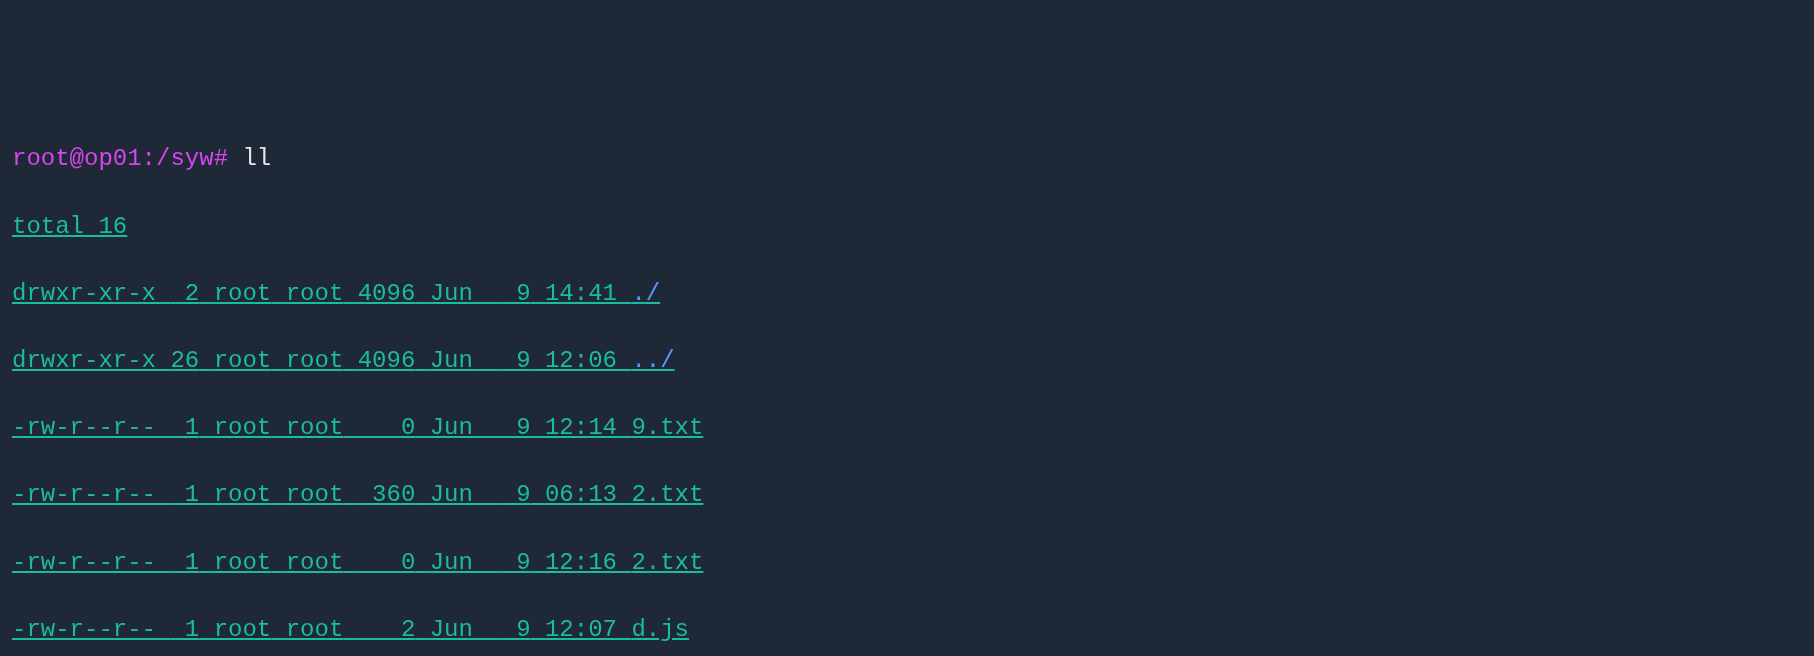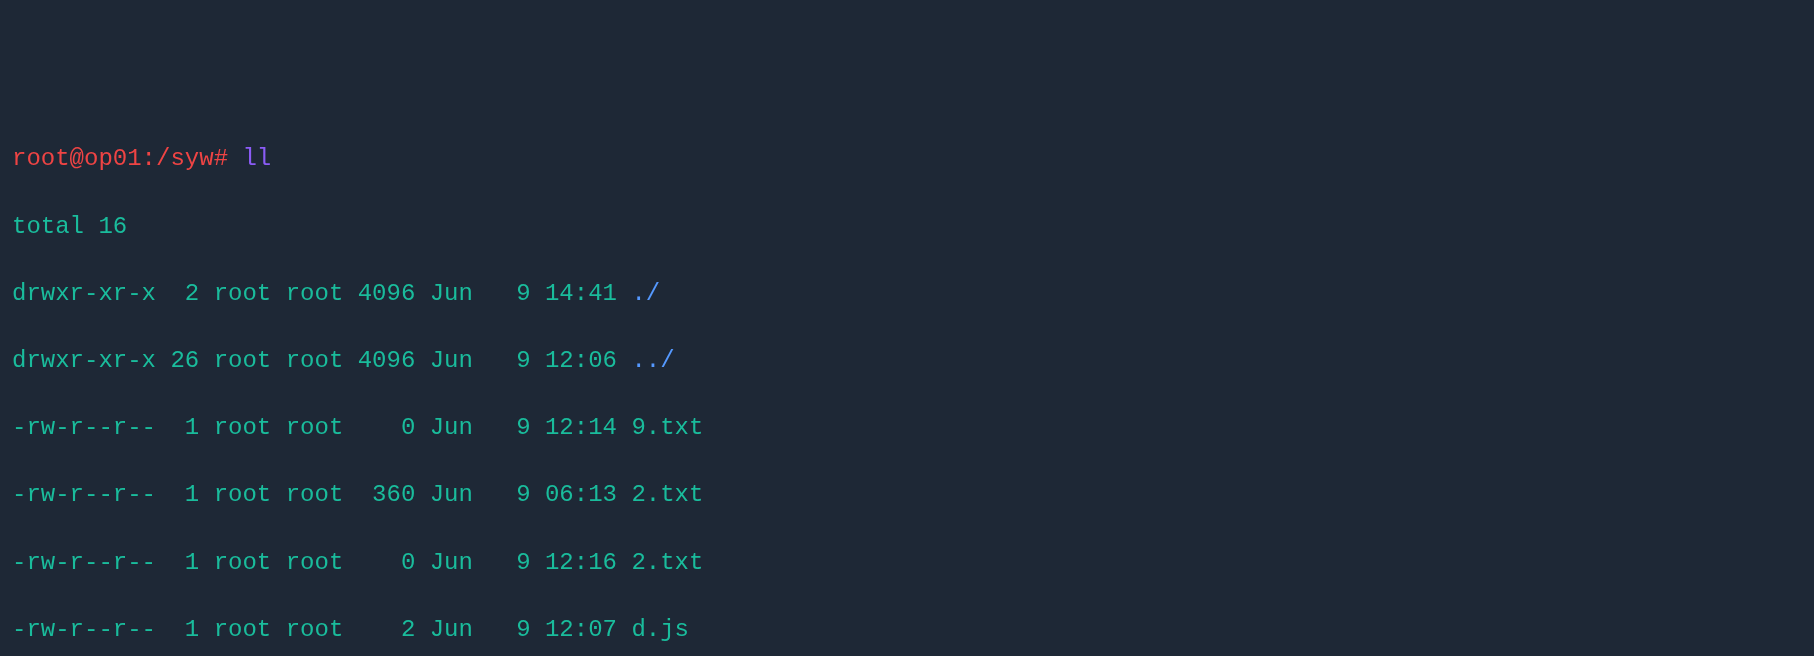--- a/index.html
+++ b/index.html
@@ -6,23 +6,23 @@
       margin: 0;
       padding: 8px 12px;
       background-color: #1e2836;
       font-family: 'Consolas', 'Monaco', 'Courier New', monospace;
       font-size: 24px;
       line-height: 1.4;
       color: #1abc9c;
       white-space: pre;
       overflow: hidden;
     }
-    .prompt { color: #ef4444; }
-    .cmd { color: #8b5cf6; margin-top: 30px; }
-    .output { color: #1abc9c; }
+    .prompt { color: #d946ef; }
+    .cmd { color: #e5e5e5; margin-top: 30px; }
+    .output { color: #1abc9c; text-decoration: underline; }
     .blue { color: #5599ff; }
     .line { display: block; }
   </style>
 </head>
 <body>
 
 
 
 <div class="line"><span class="prompt">root@op01:/syw#</span> <span class="cmd">ll</span></div>
 <div class="line output">total 16</div>

